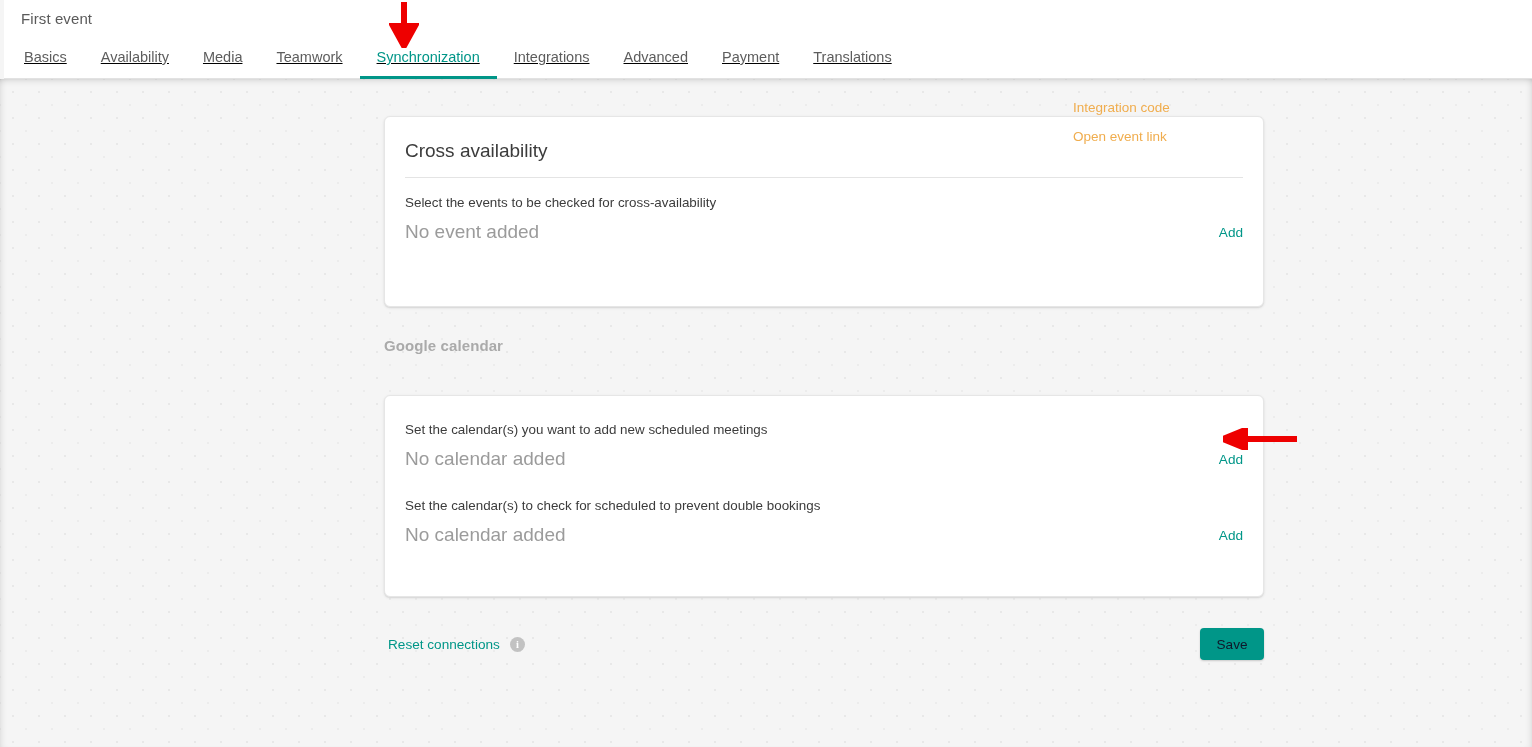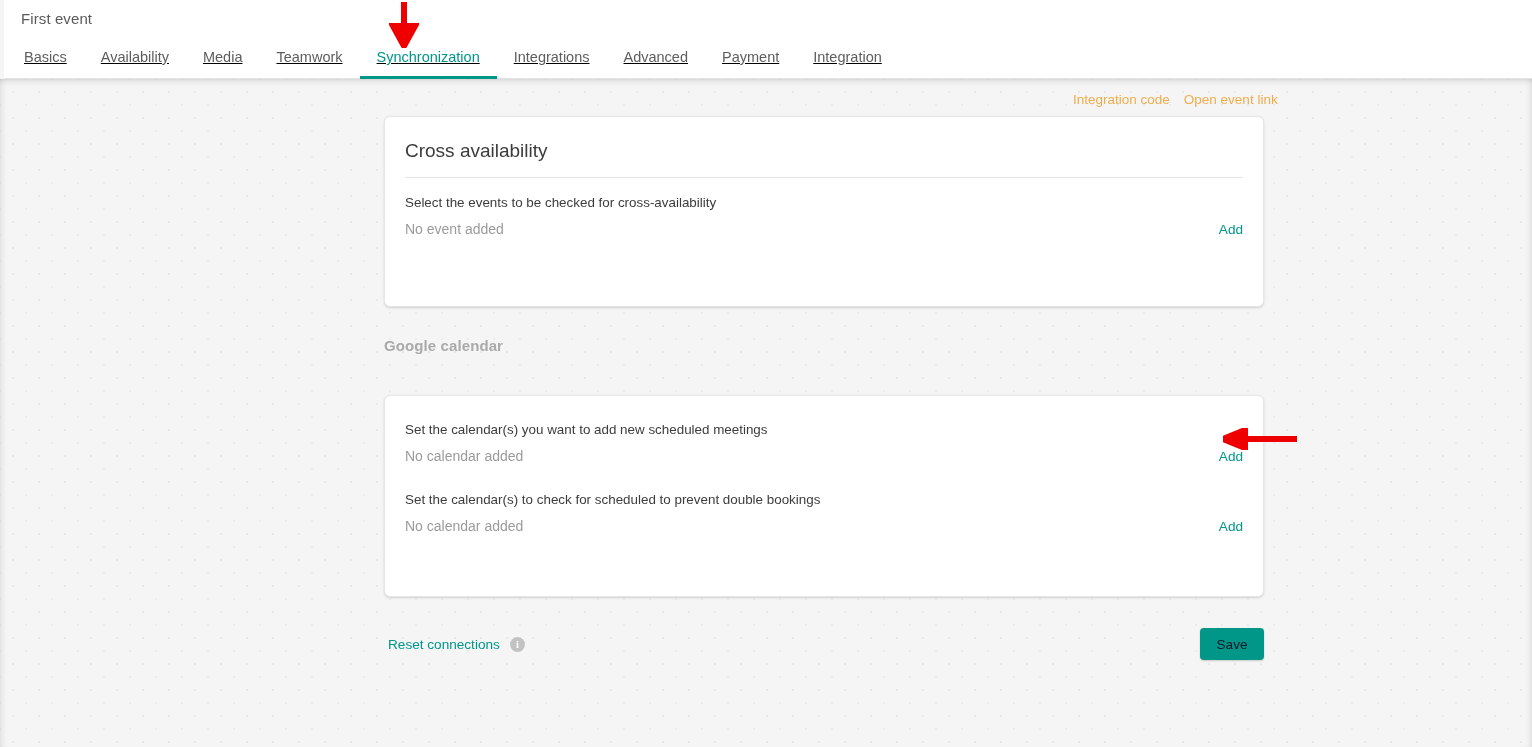--- a/index.html
+++ b/index.html
@@ -77,26 +77,27 @@
     white-space: nowrap;
   }
   .tab.active {
     color: #009688;
     border-bottom-color: #009688;
   }
 
   
   .toplinks {
     position: absolute;
-    top: 92px;
+    top: 100px;
     left: 1073px;
     display: flex;
     gap: 14px;
     font-size: 13.5px;
     z-index: 3;
+    flex-direction: column;
   }
   .toplink {
     color: #f0ad4e;
     cursor: pointer;
     text-decoration: none;
   }
 
   
   .content {
     position: absolute;
@@ -135,21 +136,21 @@
     padding-top: 17px;
   }
 
   .value-row {
     display: flex;
     align-items: center;
     justify-content: space-between;
     padding-top: 11px;
   }
   .value-empty {
-    font-size: 14px;
+    font-size: 19px;
     color: #9b9b9b;
   }
   .add-link {
     font-size: 13.6px;
     color: #009688;
     cursor: pointer;
   }
 
   .section-heading {
     font-size: 15px;
@@ -218,21 +219,21 @@
 
   <nav class="tabbar">
     <div class="tab">Basics</div>
     <div class="tab">Availability</div>
     <div class="tab">Media</div>
     <div class="tab">Teamwork</div>
     <div class="tab active">Synchronization</div>
     <div class="tab">Integrations</div>
     <div class="tab">Advanced</div>
     <div class="tab">Payment</div>
-    <div class="tab">Integration</div>
+    <div class="tab">Translations</div>
   </nav>
 </div>
 
 <div class="toplinks">
   <span class="toplink">Integration code</span>
   <span class="toplink">Open event link</span>
 </div>
 
 <main class="content">
 

